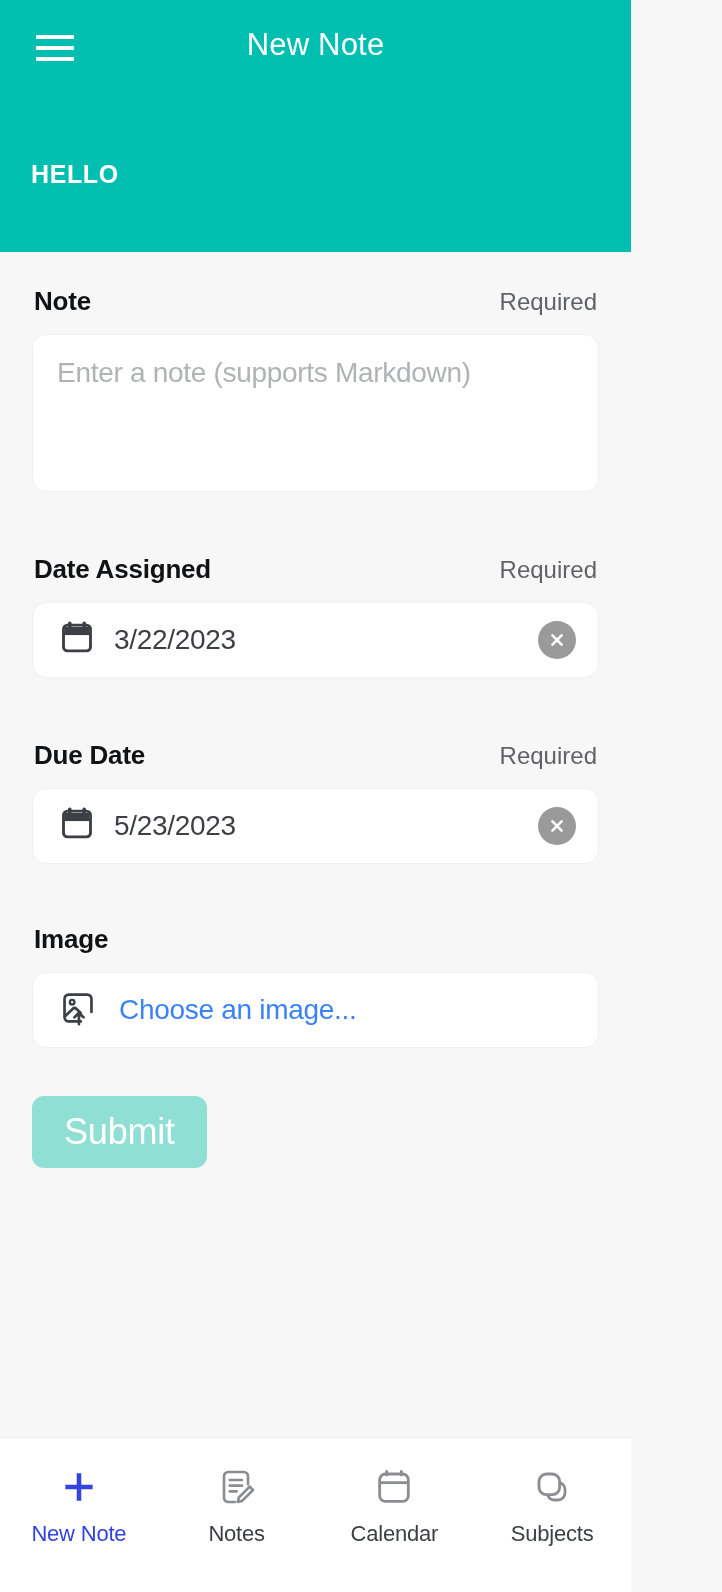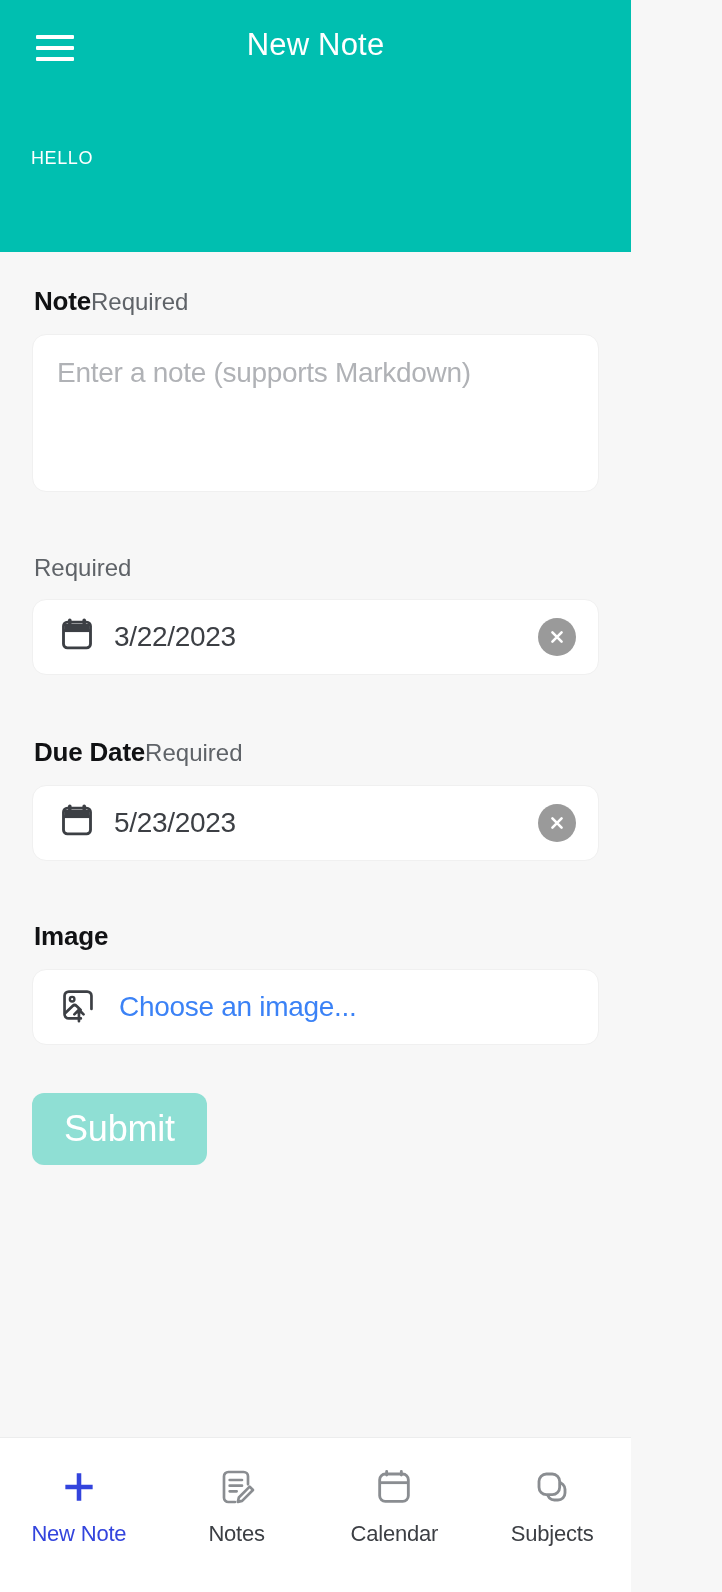--- a/index.html
+++ b/index.html
@@ -62,41 +62,41 @@
     text-align: center;
     color: #ffffff;
     font-size: 31px;
     font-weight: 500;
     letter-spacing: 0.2px;
   }
 
   .header-greeting {
     position: absolute;
     left: 31px;
-    top: 148px;
+    top: 160px;
     color: #ffffff;
-    font-size: 18px;
-    font-weight: normal;
+    font-size: 25px;
+    font-weight: bold;
     letter-spacing: 0.6px;
   }
 
   
   .content {
     flex: 1 1 auto;
     padding: 0 32px;
     position: relative;
     overflow: hidden;
   }
 
   .field-block { margin-top: 0; }
 
   .field-head {
     display: flex;
     align-items: baseline;
-    justify-content: flex-start;
+    justify-content: space-between;
     padding: 0 2px 0 2px;
   }
 
   .field-label {
     font-size: 26px;
     font-weight: bold;
     color: #111214;
     letter-spacing: -0.2px;
   }
 
@@ -260,20 +260,21 @@
       <div class="input-card textarea-card">
         <div class="placeholder-text">Enter a note (supports Markdown)</div>
       </div>
     </div>
 
     <div class="gap-one"></div>
 
     
     <div class="field-block">
       <div class="field-head">
+        <div class="field-label">Date Assigned</div>
         <div class="field-required">Required</div>
       </div>
       <div class="input-card date-card">
         <div class="date-left">
           <span class="icon">
             <svg width="36" height="36" viewBox="0 0 24 24" fill="none">
               <path d="M7.2 2.2v2.0M16.8 2.2v2.0" stroke="#3c3f44" stroke-width="2.4" stroke-linecap="round"></path>
               <rect x="3" y="3.4" width="18" height="17.2" rx="2.6" stroke="#3c3f44" stroke-width="1.9"></rect>
               <path d="M3 9.1h18" stroke="#3c3f44" stroke-width="1.9"></path>
               <path d="M4 4.6h16v4.2H4z" fill="#3c3f44"></path>

